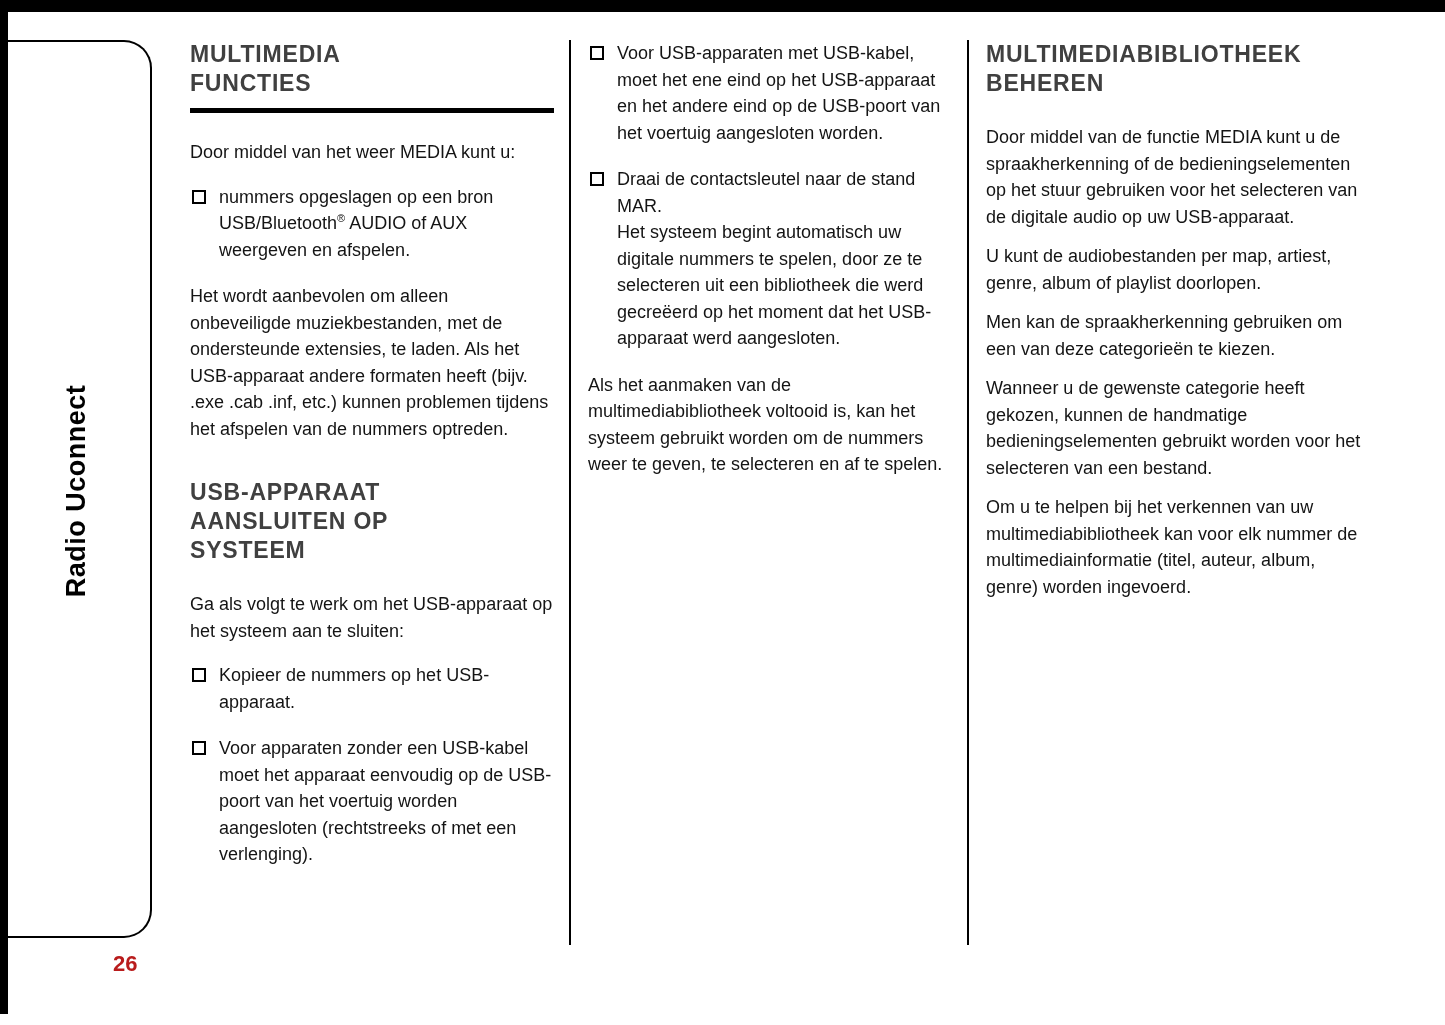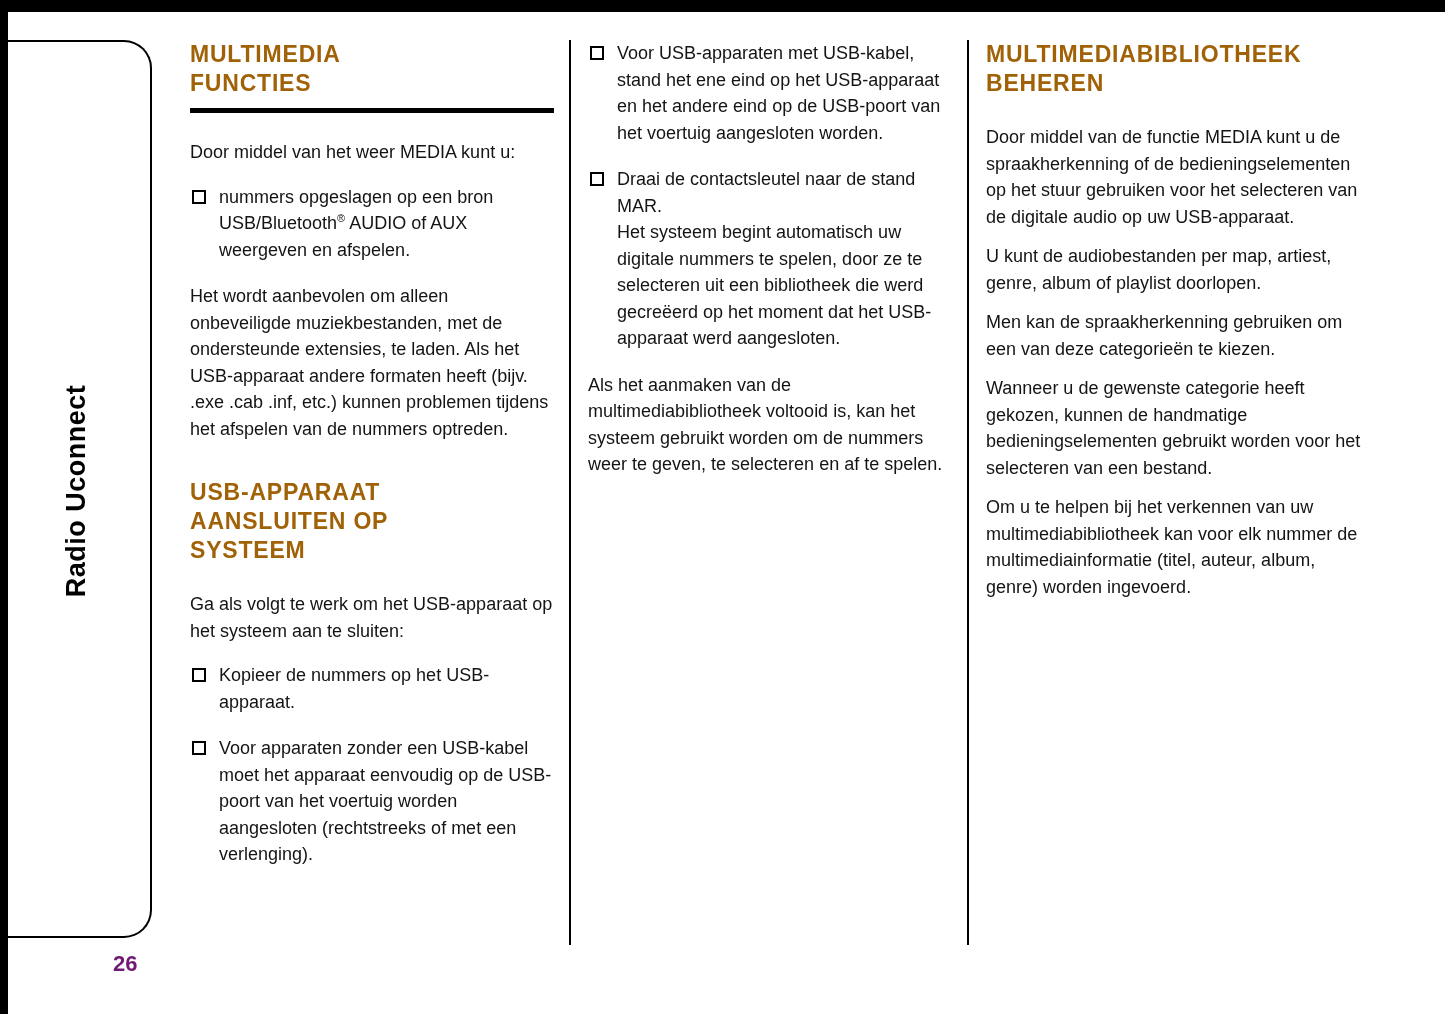--- a/index.html
+++ b/index.html
@@ -12,31 +12,31 @@
   .tab{
     position:absolute;left:8px;top:40px;width:144px;height:898px;
     border:2px solid #000;border-left:none;border-radius:0 28px 28px 0;
     box-sizing:border-box;background:#fff;
   }
   .tab-label{
     position:absolute;left:76px;top:491px;
     transform:translate(-50%,-50%) rotate(-90deg);
     font-weight:bold;font-size:27px;letter-spacing:0.5px;white-space:nowrap;color:#000;
   }
-  .pagenum{position:absolute;left:113px;top:951px;font-weight:bold;font-size:22px;color:#701a75;}
+  .pagenum{position:absolute;left:113px;top:951px;font-weight:bold;font-size:22px;color:#b91c1c;}
   .divider{position:absolute;top:40px;width:2px;height:905px;background:#000;}
   #divider-1{left:569px;}
   #divider-2{left:967px;}
   .col{position:absolute;top:40px;font-size:18px;line-height:26.5px;}
   #col1{left:190px;width:364px;}
   #col2{left:588px;width:362px;}
   #col3{left:986px;width:376px;}
   .head{
     font-size:23px;line-height:29px;font-weight:bold;letter-spacing:0.8px;
-    margin:0;white-space:pre-line;color:#a16207;
+    margin:0;white-space:pre-line;color:#404040;
   }
   .head-space{margin-top:36px;}
   .h-rule{height:5px;background:#000;margin-top:10px;}
   .para{margin:13px 0;}
   .mt26{margin-top:26px;}
   .pre{white-space:pre-line;}
   ul.blist{list-style:none;margin:0;padding:0;}
   li.bullet{display:flex;margin:20px 0;}
   li.bullet:first-child{margin-top:18px;}
   #col2 ul.blist li.bullet:first-child{margin-top:0;}
@@ -86,21 +86,21 @@
         <span class="sq"></span>
         <span class="btext">Voor apparaten zonder een USB-kabel moet het apparaat eenvoudig op de USB-poort van het voertuig worden aangesloten (rechtstreeks of met een verlenging).</span>
       </li>
     </ul>
   </section>
 
   <section class="col" id="col2">
     <ul class="blist">
       <li class="bullet">
         <span class="sq"></span>
-        <span class="btext">Voor USB-apparaten met USB-kabel, stand het ene eind op het USB-apparaat en het andere eind op de USB-poort van het voertuig aangesloten worden.</span>
+        <span class="btext">Voor USB-apparaten met USB-kabel, moet het ene eind op het USB-apparaat en het andere eind op de USB-poort van het voertuig aangesloten worden.</span>
       </li>
       <li class="bullet">
         <span class="sq"></span>
         <span class="btext pre">Draai de contactsleutel naar de stand MAR.
 Het systeem begint automatisch uw digitale nummers te spelen, door ze te selecteren uit een bibliotheek die werd gecreëerd op het moment dat het USB-apparaat werd aangesloten.</span>
       </li>
     </ul>
     <p class="para">Als het aanmaken van de multimediabibliotheek voltooid is, kan het systeem gebruikt worden om de nummers weer te geven, te selecteren en af te spelen.</p>
   </section>
 

